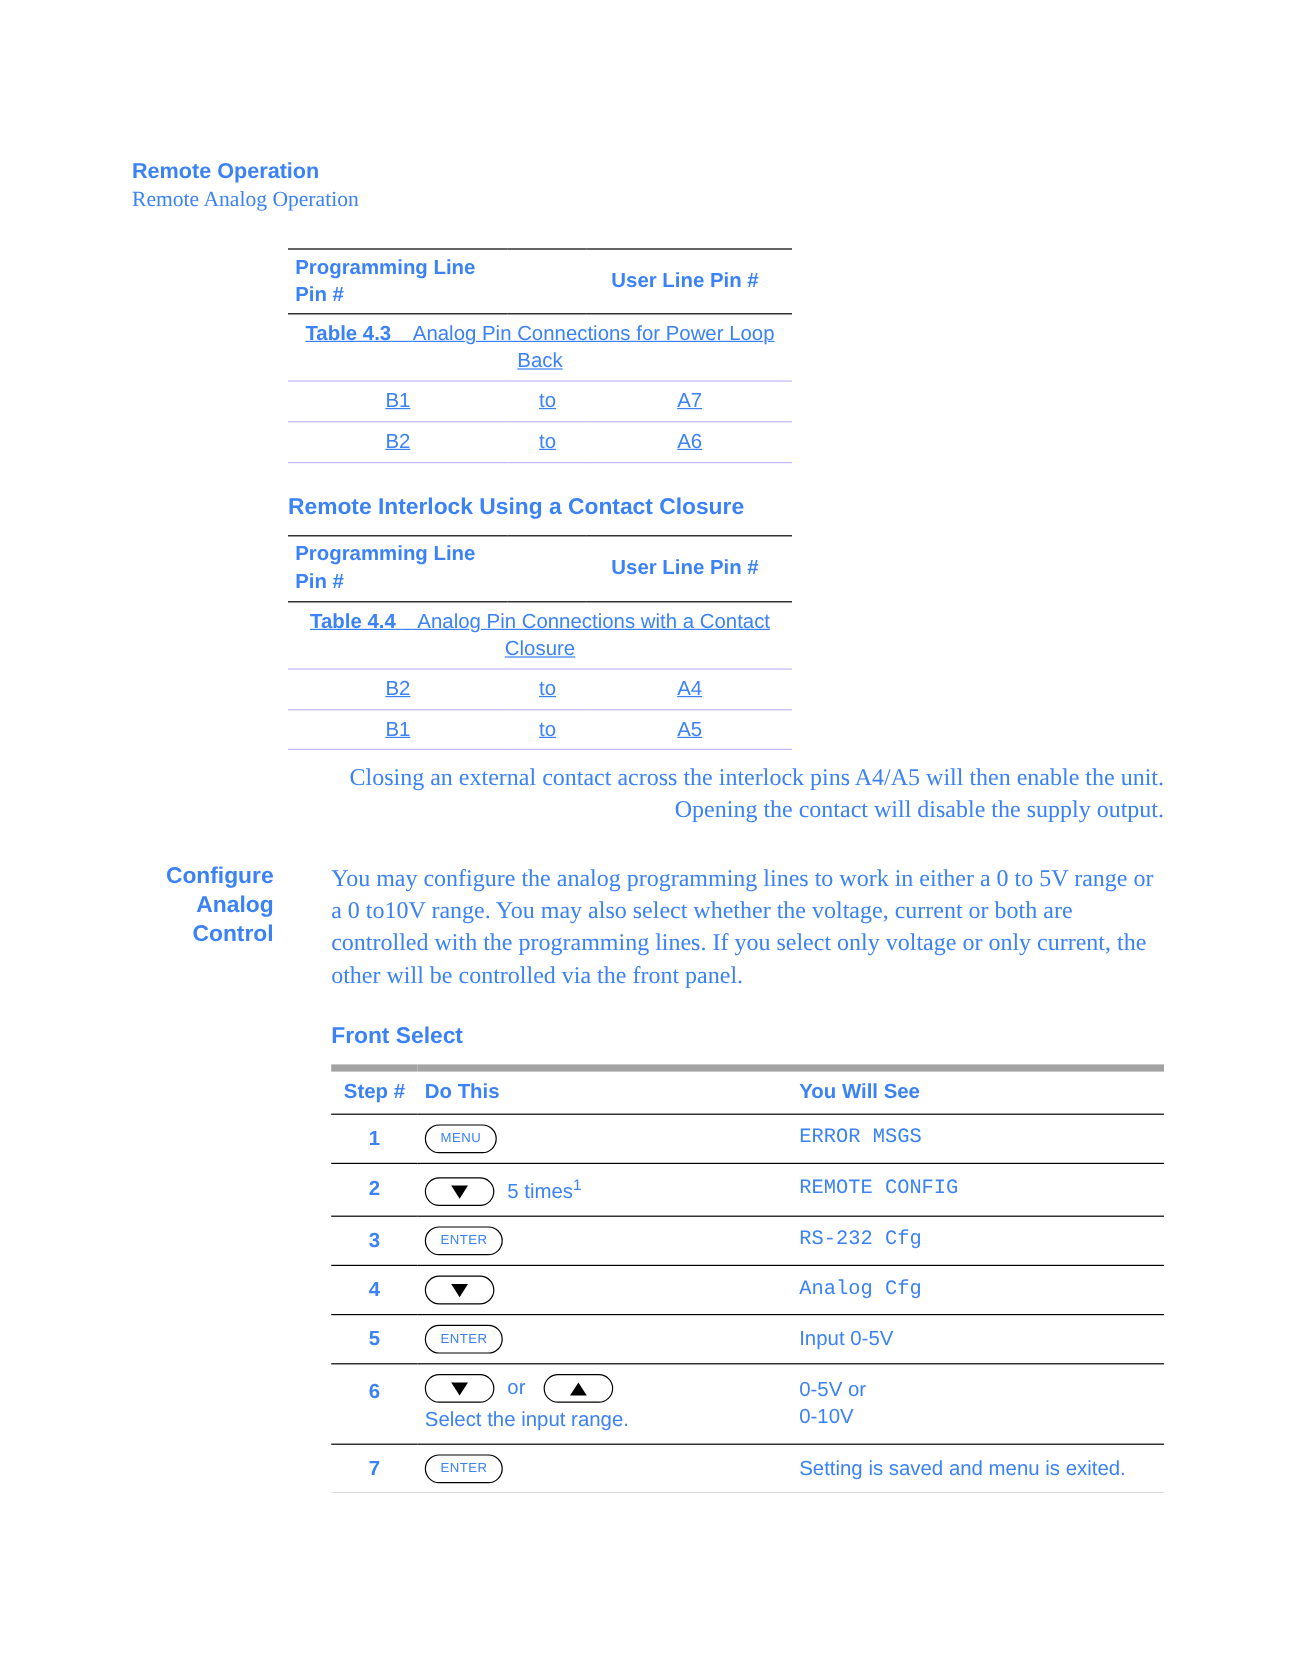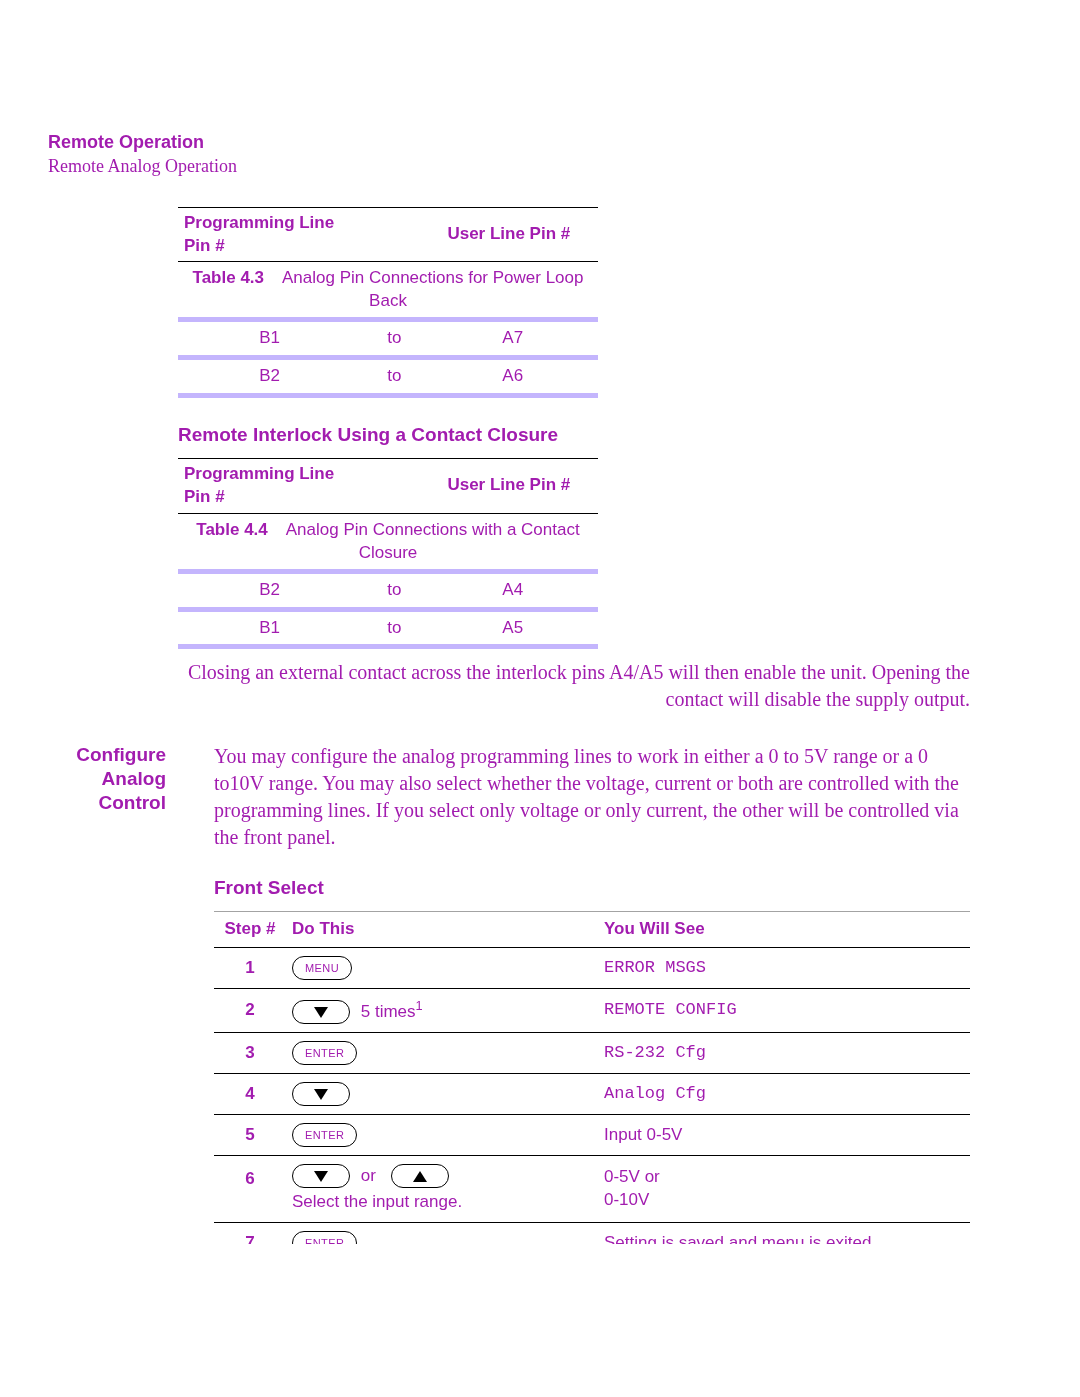--- a/index.html
+++ b/index.html
@@ -5,23 +5,23 @@
   html, body {
     margin: 0;
     padding: 0;
     background: #ffffff;
   }
   .page {
     width: 1080px;
     height: 1244px;
     position: relative;
     font-family: "Times New Roman", Times, serif;
-    color: #a21caf;
+    color: #3b82f6;
     box-sizing: border-box;
-    padding: 130px 110px 80px 48px;
+    padding: 130px 110px 80px 110px;
     font-size: 19px;
     line-height: 1.35;
   }
   .sans {
     font-family: Arial, Helvetica, sans-serif;
   }
   .mono {
     font-family: "Courier New", Courier, monospace;
   }
   .header {
@@ -88,23 +88,24 @@
     font-weight: bold;
   }
   .pin-table thead th {
     text-align: left;
     font-weight: bold;
     border-top: 1px solid #000;
     border-bottom: 1px solid #000;
     padding: 4px 6px;
   }
   .pin-table tbody td {
-    border-bottom: 5px solid #c4b5fd;
+    border-bottom: 1px solid #c4b5fd;
     padding: 5px 6px;
     text-align: center;
+    text-decoration: underline;
   }
   .pin-table thead th:nth-child(1),
   .pin-table tbody td:nth-child(1) { width: 180px; text-align: center; }
   .pin-table thead th:nth-child(2),
   .pin-table tbody td:nth-child(2) { width: 60px; text-align: center; font-family: Arial, Helvetica, sans-serif;}
   .pin-table thead th:nth-child(3),
   .pin-table tbody td:nth-child(3) { width: 160px; text-align: center; }
 
   .pin-table thead th:nth-child(1) { text-align: left; }
   .pin-table thead th:nth-child(3) { text-align: left; padding-left: 20px;}
@@ -112,21 +113,21 @@
   
   .steps-table {
     width: 100%;
     border-collapse: collapse;
     font-family: Arial, Helvetica, sans-serif;
     font-size: 17px;
   }
   .steps-table thead th {
     text-align: left;
     font-weight: bold;
-    border-top: 1px solid #a3a3a3;
+    border-top: 6px solid #a3a3a3;
     border-bottom: 1px solid #000;
     padding: 6px 6px;
   }
   .steps-table tbody td {
     border-bottom: 1px solid #000;
     padding: 8px 6px;
     vertical-align: middle;
   }
   .steps-table .col-step {
     width: 60px;

